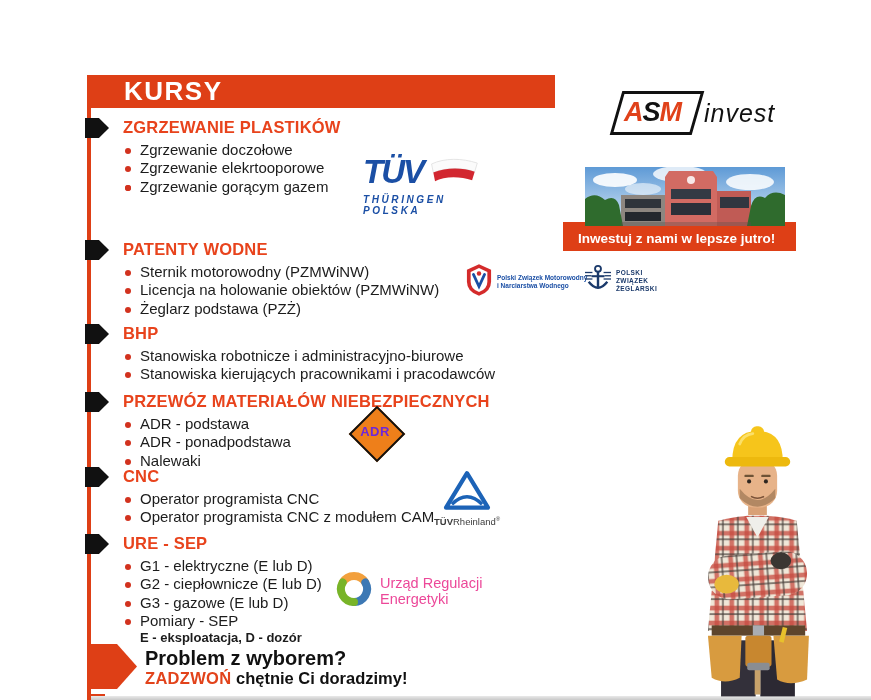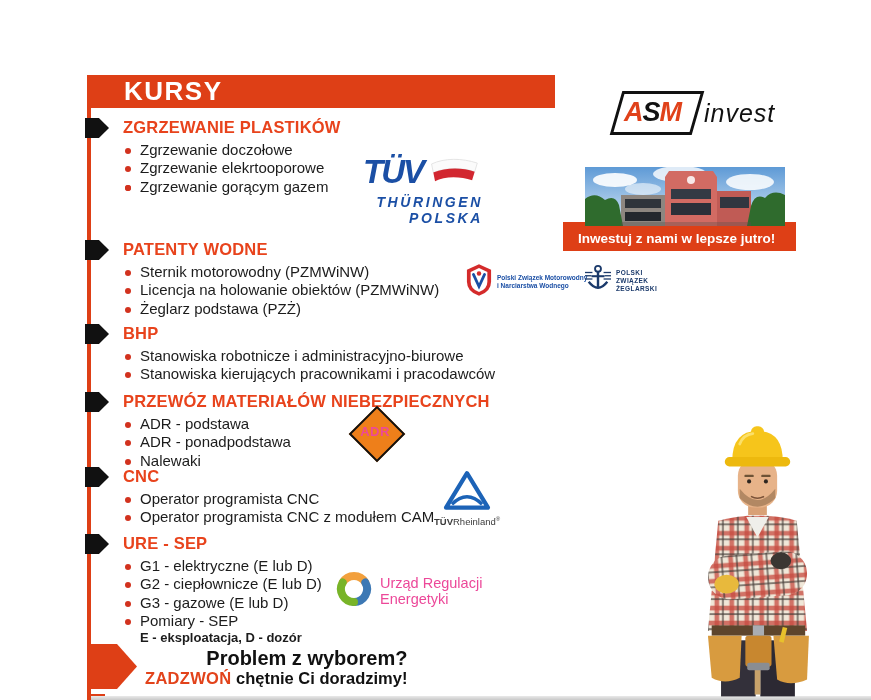--- a/index.html
+++ b/index.html
@@ -25,30 +25,30 @@
   .sec-title{margin:0;font-size:16.5px;font-weight:bold;color:#E8431C;letter-spacing:.2px;}
   .sec-list{list-style:none;margin:0;padding:0;}
   .sec-list li{position:relative;padding-left:17px;font-size:15px;line-height:18.3px;color:#1c1c1c;}
   .sec-list li .dot{position:absolute;left:2px;top:7px;width:6px;height:6px;border-radius:50%;background:#D2321E;}
   .sec-note{font-size:13px;font-weight:bold;color:#1c1c1c;padding-left:17px;line-height:16px;}
 
   
   .footer-arrow{position:absolute;left:87px;top:644px;width:50px;height:45px;background:#DE3F16;
     clip-path:polygon(0 0,60% 0,100% 50%,60% 100%,0 100%);}
   .footer-text{position:absolute;left:145px;top:648px;}
-  .footer-q{font-size:20px;font-weight:bold;color:#111;line-height:21px;text-align:right;}
+  .footer-q{font-size:20px;font-weight:bold;color:#111;line-height:21px;}
   .footer-c{font-size:16.5px;line-height:19px;color:#111;font-weight:bold;}
   .footer-c .call{color:#E2431B;letter-spacing:.3px;}
 
   
   .tuv1{position:absolute;left:363px;top:153px;width:120px;}
   .tuv1-row{position:relative;height:40px;}
   .tuv1-word{font-size:33px;font-weight:bold;font-style:italic;color:#1B4FA5;letter-spacing:-2px;line-height:38px;}
   .tuv1-flag{position:absolute;left:66px;top:2px;}
-  .tuv1-sub{font-size:14px;font-style:italic;font-weight:bold;color:#1B4FA5;letter-spacing:2.6px;margin-top:1px;text-align:right;}
+  .tuv1-sub{font-size:10px;font-style:italic;font-weight:bold;color:#1B4FA5;letter-spacing:2.6px;margin-top:1px;}
 
   
   .asm{position:absolute;left:600px;top:91px;width:175px;}
   .asm-row{position:relative;height:48px;}
   .asm-box{position:absolute;left:16px;top:0;width:82px;height:44px;border:3px solid #111;
     transform:skewX(-16deg);box-sizing:border-box;}
   .asm-letters{position:absolute;left:24px;top:6px;font-size:27px;font-weight:bold;font-style:italic;letter-spacing:-1px;}
   .asm-letters .red{color:#E0421A;}
   .asm-letters .blk{color:#111;}
   .asm-invest{position:absolute;left:104px;top:8px;font-size:25px;font-style:italic;color:#111;letter-spacing:1px;}
@@ -63,21 +63,21 @@
   .pzm{position:absolute;left:466px;top:263px;display:flex;align-items:center;gap:5px;}
   .pzm-text{font-size:6.5px;font-weight:bold;color:#1B4FA5;line-height:8px;}
   .pzz{position:absolute;left:585px;top:263px;display:flex;align-items:center;gap:5px;}
   .pzz-text{font-size:6.5px;font-weight:bold;color:#1B3A6B;line-height:8px;letter-spacing:.4px;}
 
   
   .adr{position:absolute;left:350px;top:407px;width:50px;height:50px;}
   .adr-diamond{position:absolute;left:7px;top:7px;width:36px;height:36px;background:#EE7F1A;
     border:2px solid #111;transform:rotate(45deg);}
   .adr-label{position:absolute;left:0;top:17px;width:50px;text-align:center;
-    font-size:13px;font-weight:bold;color:#ec4899;letter-spacing:.5px;}
+    font-size:13px;font-weight:bold;color:#6d28d9;letter-spacing:.5px;}
 
   
   .tuvr{position:absolute;left:434px;top:469px;width:66px;text-align:center;}
   .tuvr-text{font-size:9.5px;color:#3C3C3C;margin-top:1px;}
   .tuvr-text b{color:#3C3C3C;}
   .tuvr-text sup{font-size:6px;}
 
   
   .ure{position:absolute;left:336px;top:571px;display:flex;align-items:center;gap:8px;}
   .ure-text{font-size:14.5px;color:#ec4899;line-height:16.5px;}

